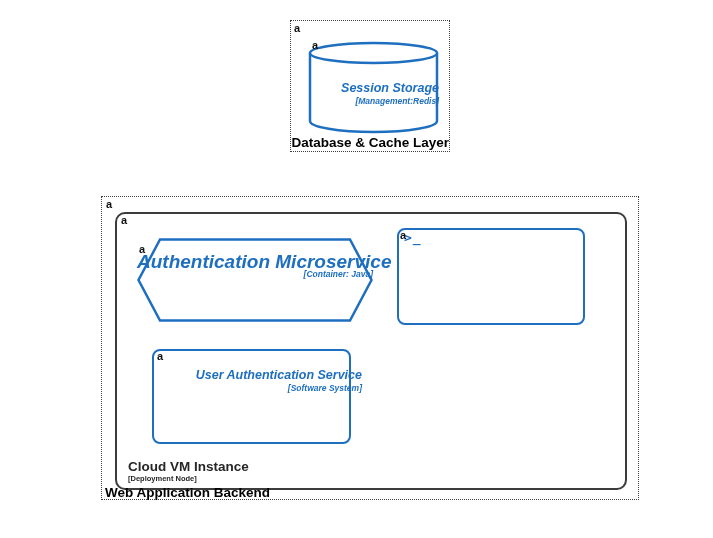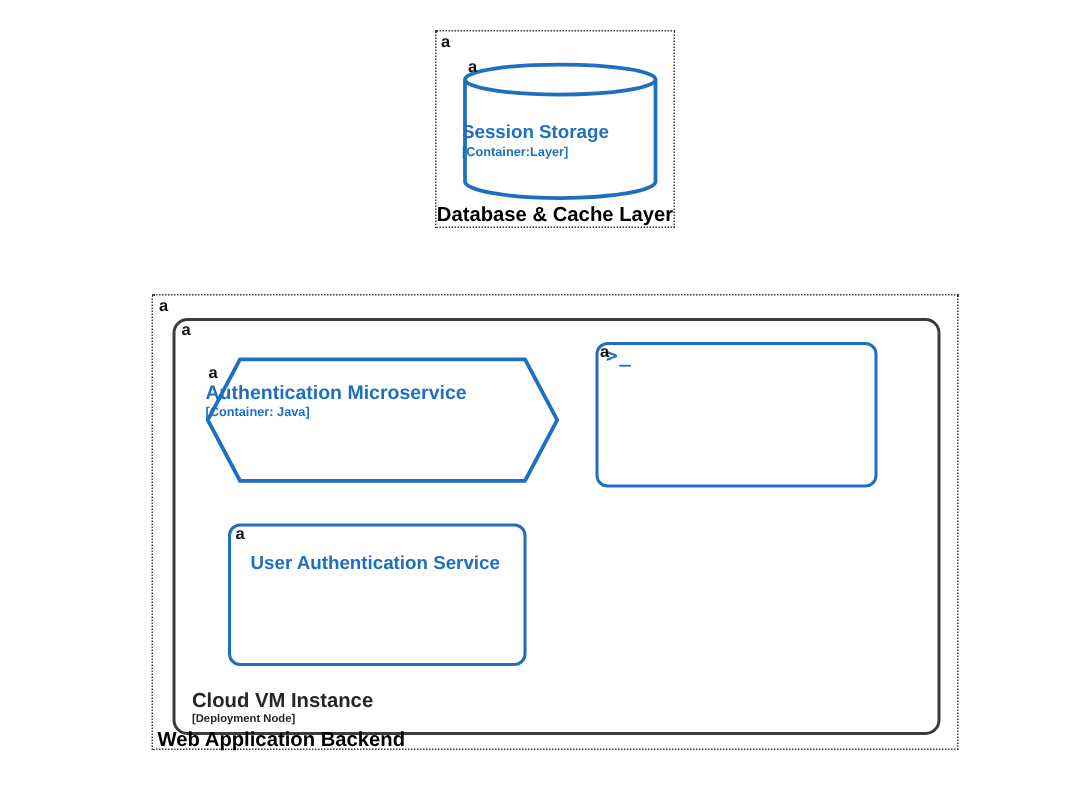--- a/index.html
+++ b/index.html
@@ -39,21 +39,21 @@
     line-height:15px;
     white-space:nowrap;
   }
   .node-subtitle{
     font-weight:bold;
     font-size:8.5px;
     color:#1e6fc0;
     line-height:11px;
     white-space:nowrap;
   }
-  .center-text{position:absolute;text-align:left;}
+  .center-text{position:absolute;text-align:right;font-style:italic;}
   .vm-node{
     position:absolute;
     left:13px;top:15px;width:508px;height:274px;
     border:2px solid #3b3b3b;
     border-radius:10px;
     background:#ffffff;
   }
   .blue-box{
     position:absolute;
     border:2.5px solid #1e6fc0;
@@ -90,53 +90,54 @@
     <span class="marker" style="left:3px;top:1px;">a</span>
 
     <div style="position:absolute;left:17px;top:20px;width:131px;height:94px;">
       <svg width="131" height="94" viewBox="0 0 131 94">
         <path d="M 2 12 L 2 80 A 63.5 11 0 0 0 129 80 L 129 12" fill="#ffffff" stroke="#1e6fc0" stroke-width="2.5"></path>
         <ellipse cx="65.5" cy="12" rx="63.5" ry="10" fill="#ffffff" stroke="#1e6fc0" stroke-width="2.5"></ellipse>
       </svg>
       <span class="marker" style="left:4px;top:-2px;">a</span>
       <div class="center-text" style="left:0;top:40px;width:131px;">
         <div class="node-title">Session Storage</div>
-        <div class="node-subtitle">[Container:Layer]</div>
+        <div class="node-subtitle">[Management:Redis]</div>
       </div>
     </div>
 
-    <div class="boundary-label" style="left:0;right:0;bottom:1px;text-align:center;">Database &amp; Cache Layer</div>
+    <div class="boundary-label" style="left:0;right:0;bottom:1px;text-align:right;">Database &amp; Cache Layer</div>
   </div>
 
   <div class="boundary" style="left:101px;top:196px;width:536px;height:302px;">
     <span class="marker" style="left:4px;top:1px;">a</span>
 
     <div class="vm-node">
       <span class="marker" style="left:4px;top:0px;">a</span>
 
       <div style="position:absolute;left:20px;top:24px;width:236px;height:84px;">
         <svg width="236" height="84" viewBox="0 0 236 84">
           <polygon points="23,1.5 213,1.5 234.5,42 213,82.5 23,82.5 1.5,42" fill="#ffffff" stroke="#1e6fc0" stroke-width="2.5"></polygon>
         </svg>
         <span class="marker" style="left:2px;top:5px;">a</span>
         <div class="center-text" style="left:0;top:16px;width:236px;">
-          <div class="node-title" style="font-size:13px;">Authentication Microservice</div>
+          <div class="node-title" style="font-size:19px;">Authentication Microservice</div>
           <div class="node-subtitle">[Container: Java]</div>
         </div>
       </div>
 
       <div class="blue-box" style="left:280px;top:14px;width:184px;height:93px;">
         <span class="marker" style="left:1px;top:-1px;">a</span>
         <span class="prompt-icon">&gt;_</span>
       </div>
 
       <div class="blue-box" style="left:35px;top:135px;width:195px;height:91px;">
         <span class="marker" style="left:3px;top:-1px;">a</span>
         <div class="center-text" style="left:13px;top:17px;width:100%;">
           <div class="node-title">User Authentication Service</div>
+          <div class="node-subtitle">[Software System]</div>
         </div>
       </div>
 
       <div class="vm-label">
         <div class="t">Cloud VM Instance</div>
         <div class="s">[Deployment Node]</div>
       </div>
     </div>
 
     <div class="boundary-label" style="left:3px;bottom:-1px;text-align:right;">Web Application Backend</div>

